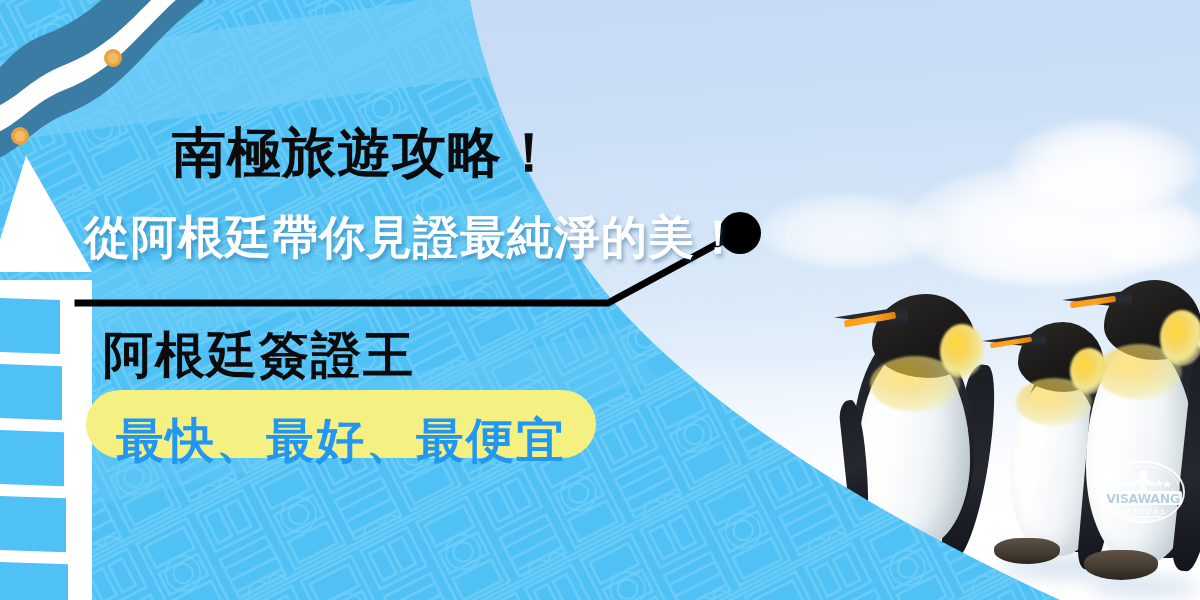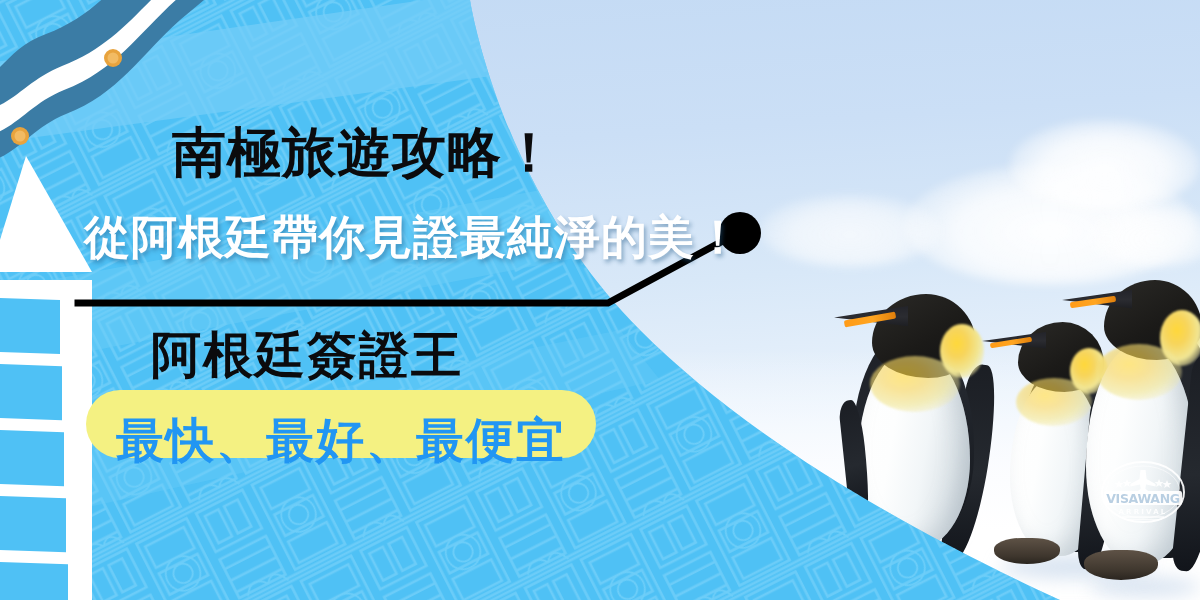--- a/index.html
+++ b/index.html
@@ -164,21 +164,20 @@
   }
   .brand-line {
     position: absolute;
     left: 103px; top: 330px;
     font-size: 50px;
     font-weight: bold;
     color: #0b0b0d;
     letter-spacing: 2px;
     line-height: 1;
     white-space: nowrap;
-    margin-left: 48px;
   }
   .pill {
     position: absolute;
     left: 86px; top: 390px;
     height: 68px;
     padding: 0 30px;
     display: flex;
     align-items: center;
     background: #f4f182;
     border-radius: 40px;

